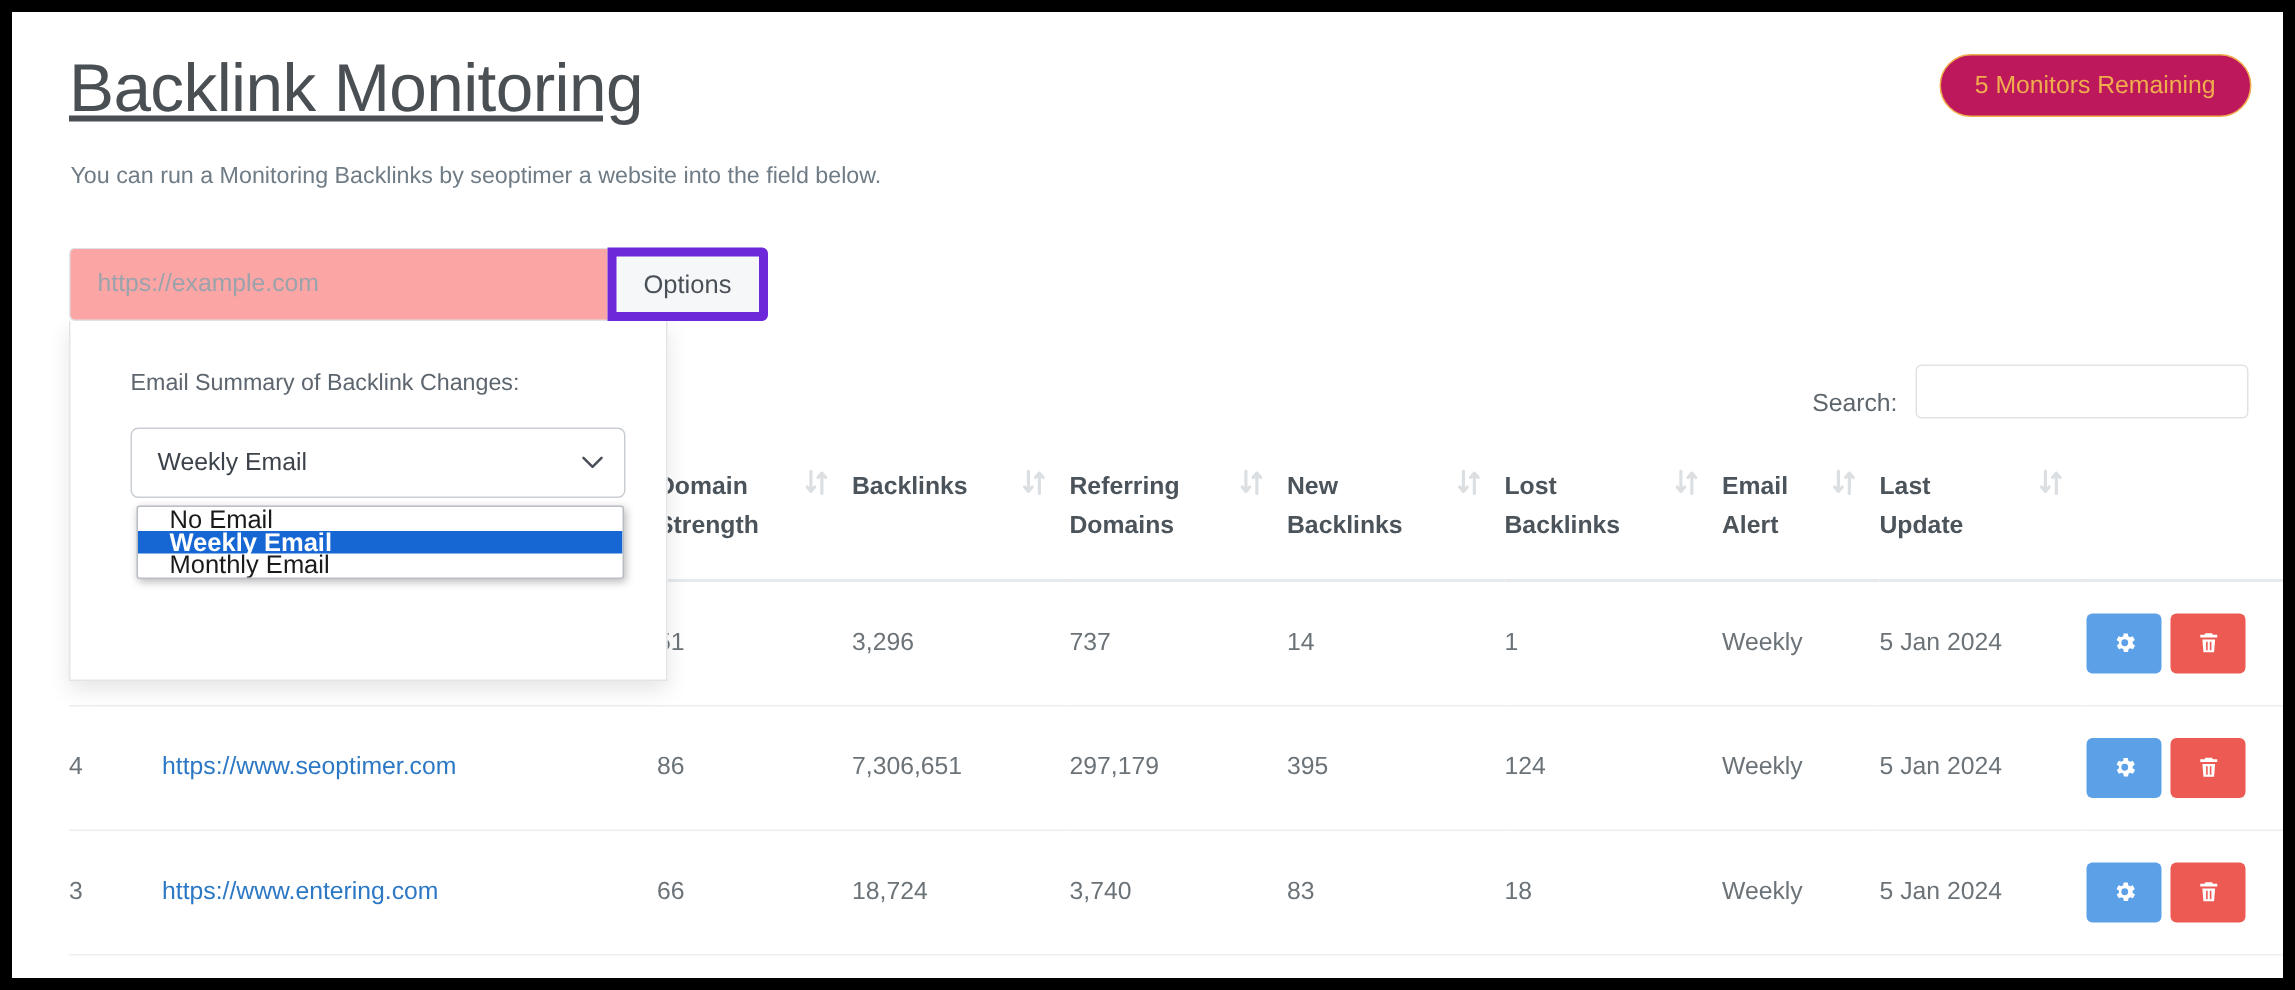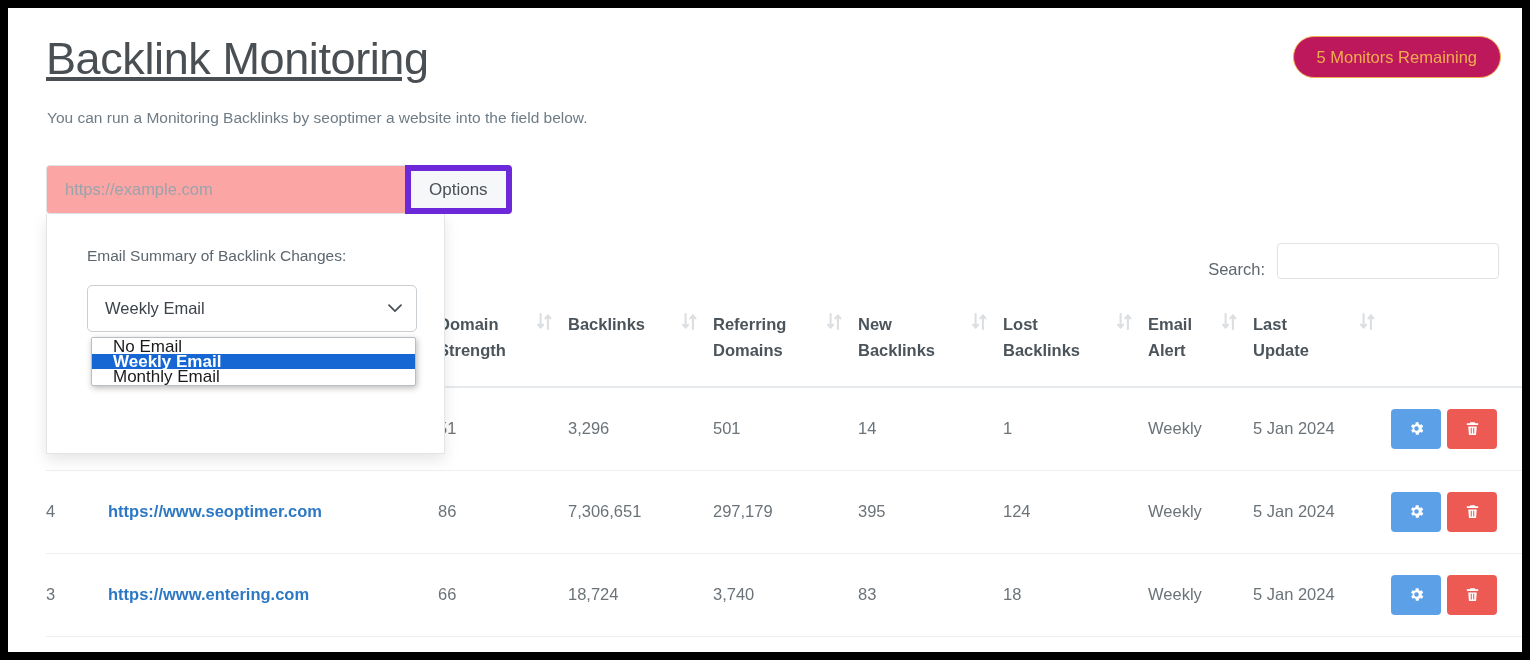--- a/index.html
+++ b/index.html
@@ -261,21 +261,21 @@
     font-size: 16.5px;
     color: #6b7378;
     padding: 21px 0;
     border-bottom: 1px solid #eceef0;
     vertical-align: middle;
     white-space: nowrap;
   }
   td.c-idx { color: #79818a; }
   td.c-url a {
     color: #2c78c4;
-    font-weight: 700;
+    font-weight: 400;
     text-decoration: none;
     text-align: center;
   }
   td.c-act { padding-right: 0; }
 
   .act-row { display: flex; gap: 6px; }
   .btn-sq {
     width: 50px;
     height: 40px;
     border: none;
@@ -434,21 +434,21 @@
             </div>
             </th>
         </tr>
       </thead>
       <tbody>
         <tr>
           <td class="c-idx">5</td>
           <td class="c-url"><a href="#"></a></td>
           <td>51</td>
           <td>3,296</td>
-          <td>501</td>
+          <td>737</td>
           <td>14</td>
           <td>1</td>
           <td>Weekly</td>
           <td>5 Jan 2024</td>
           <td class="c-act">
             <div class="act-row">
               <button class="btn-sq btn-gear">
                 <svg viewBox="0 0 24 24">
                     <path d="M19.4 13a7.6 7.6 0 0 0 0-2l2.1-1.6-2-3.5-2.5 1a7.6 7.6 0 0 0-1.7-1l-.4-2.6h-4l-.4 2.6c-.6.25-1.2.6-1.7 1l-2.5-1-2 3.5L6.6 11a7.6 7.6 0 0 0 0 2l-2.1 1.6 2 3.5 2.5-1c.5.4 1.1.75 1.7 1l.4 2.6h4l.4-2.6c.6-.25 1.2-.6 1.7-1l2.5 1 2-3.5zM12 15.2A3.2 3.2 0 1 1 12 8.8a3.2 3.2 0 0 1 0 6.4z"></path>
                   </svg>

